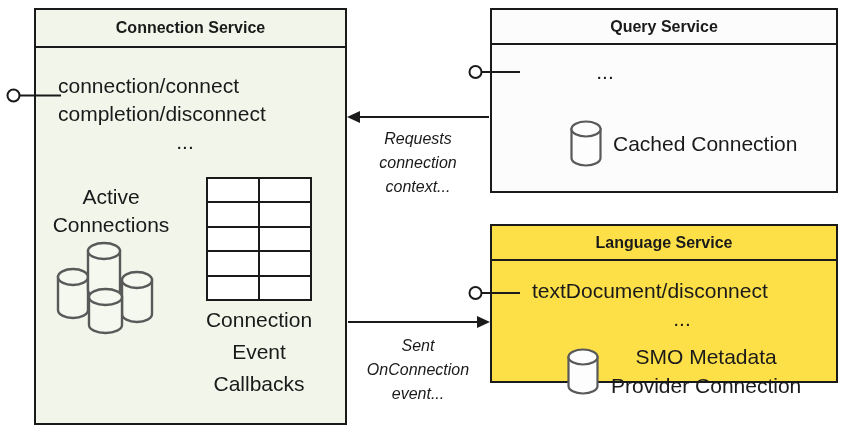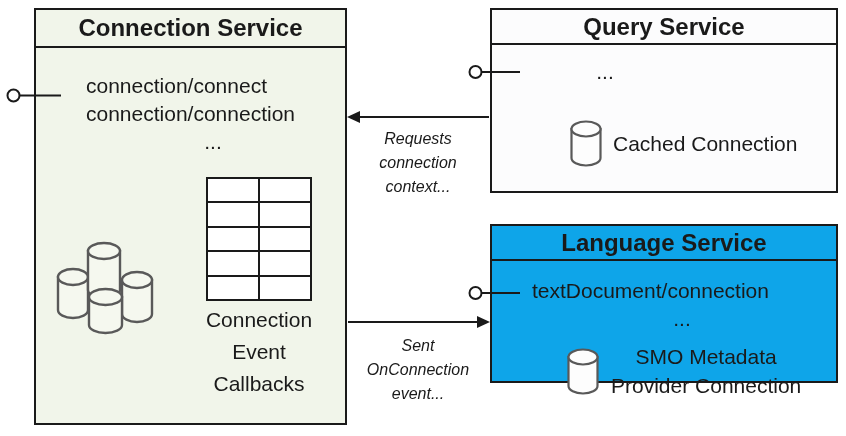--- a/index.html
+++ b/index.html
@@ -13,36 +13,36 @@
     overflow: hidden;
   }
   .box {
     position: absolute;
     border: 2px solid #1a1a1a;
     box-sizing: border-box;
   }
   .box-header {
     border-bottom: 2px solid #1a1a1a;
     font-weight: bold;
-    font-size: 24px;
+    font-size: 16px;
     text-align: center;
     box-sizing: content-box;
   }
   .connection-box { left: 34px; top: 8px; width: 313px; height: 417px; background: #f1f5ea; }
   .connection-box .box-header { height: 36px; line-height: 36px; }
   .query-box { left: 490px; top: 8px; width: 348px; height: 185px; background: #fcfcfd; }
   .query-box .box-header { height: 33px; line-height: 33px; }
-  .language-box { left: 490px; top: 224px; width: 348px; height: 159px; background: #0ea5e9; }
+  .language-box { left: 490px; top: 224px; width: 348px; height: 159px; background: #fde047; }
   .language-box .box-header { height: 33px; line-height: 33px; }
 
   .methods { position: absolute; font-size: 21px; line-height: 28px; }
   .methods .method-line { text-align: left; }
   .methods .ellipsis-line { text-align: center; }
 
-  .conn-methods { left: 22px; top: 62px; width: 254px; margin-left: 28px; }
+  .conn-methods { left: 22px; top: 62px; width: 254px; }
   .query-methods { left: 38px; top: 48px; width: 150px; }
   .lang-methods { left: 40px; top: 51px; width: 300px; }
 
   .multiline { white-space: pre-line; }
 
   .active-label {
     position: absolute; left: 6px; top: 173px; width: 138px;
     font-size: 21px; line-height: 28px; text-align: center;
   }
   .cluster-svg { position: absolute; left: 19px; top: 230px; }
@@ -92,24 +92,26 @@
 </head>
 <body>
 
 <div class="diagram">
 
   <div class="box connection-box">
     <div class="box-header">Connection Service</div>
 
     <div class="methods conn-methods">
       <div class="method-line">connection/connect</div>
-      <div class="method-line">connection/connection</div>
+      <div class="method-line">completion/disconnect</div>
       <div class="ellipsis-line">...</div>
     </div>
 
+    <div class="active-label multiline">Active
+Connections</div>
 
     <svg class="cluster-svg" width="102" height="96" viewBox="0 0 102 96">
       <g fill="#f5f8ef" stroke="#595959" stroke-width="2.4">
 
         <path d="M3,37 V70 A15,8 0 0 0 33,70 V37 Z"></path>
         <ellipse cx="18" cy="37" rx="15" ry="8"></ellipse>
 
         <path d="M67,40 V74 A15,8 0 0 0 97,74 V40 Z"></path>
         <ellipse cx="82" cy="40" rx="15" ry="8"></ellipse>
 
@@ -154,21 +156,21 @@
         </g>
       </svg>
       <span>Cached Connection</span>
     </div>
   </div>
 
   <div class="box language-box">
     <div class="box-header">Language Service</div>
 
     <div class="methods lang-methods">
-      <div class="method-line">textDocument/connection</div>
+      <div class="method-line">textDocument/disconnect</div>
       <div class="ellipsis-line">...</div>
     </div>
 
     <div class="icon-row smo-row">
       <svg width="32" height="47" viewBox="0 0 32 47">
         <g fill="#fdfdfd" stroke="#595959" stroke-width="2.2">
           <path d="M1.5,9 V38 A14.5,7.5 0 0 0 30.5,38 V9 Z"></path>
           <ellipse cx="16" cy="9" rx="14.5" ry="7.5"></ellipse>
         </g>
       </svg>

